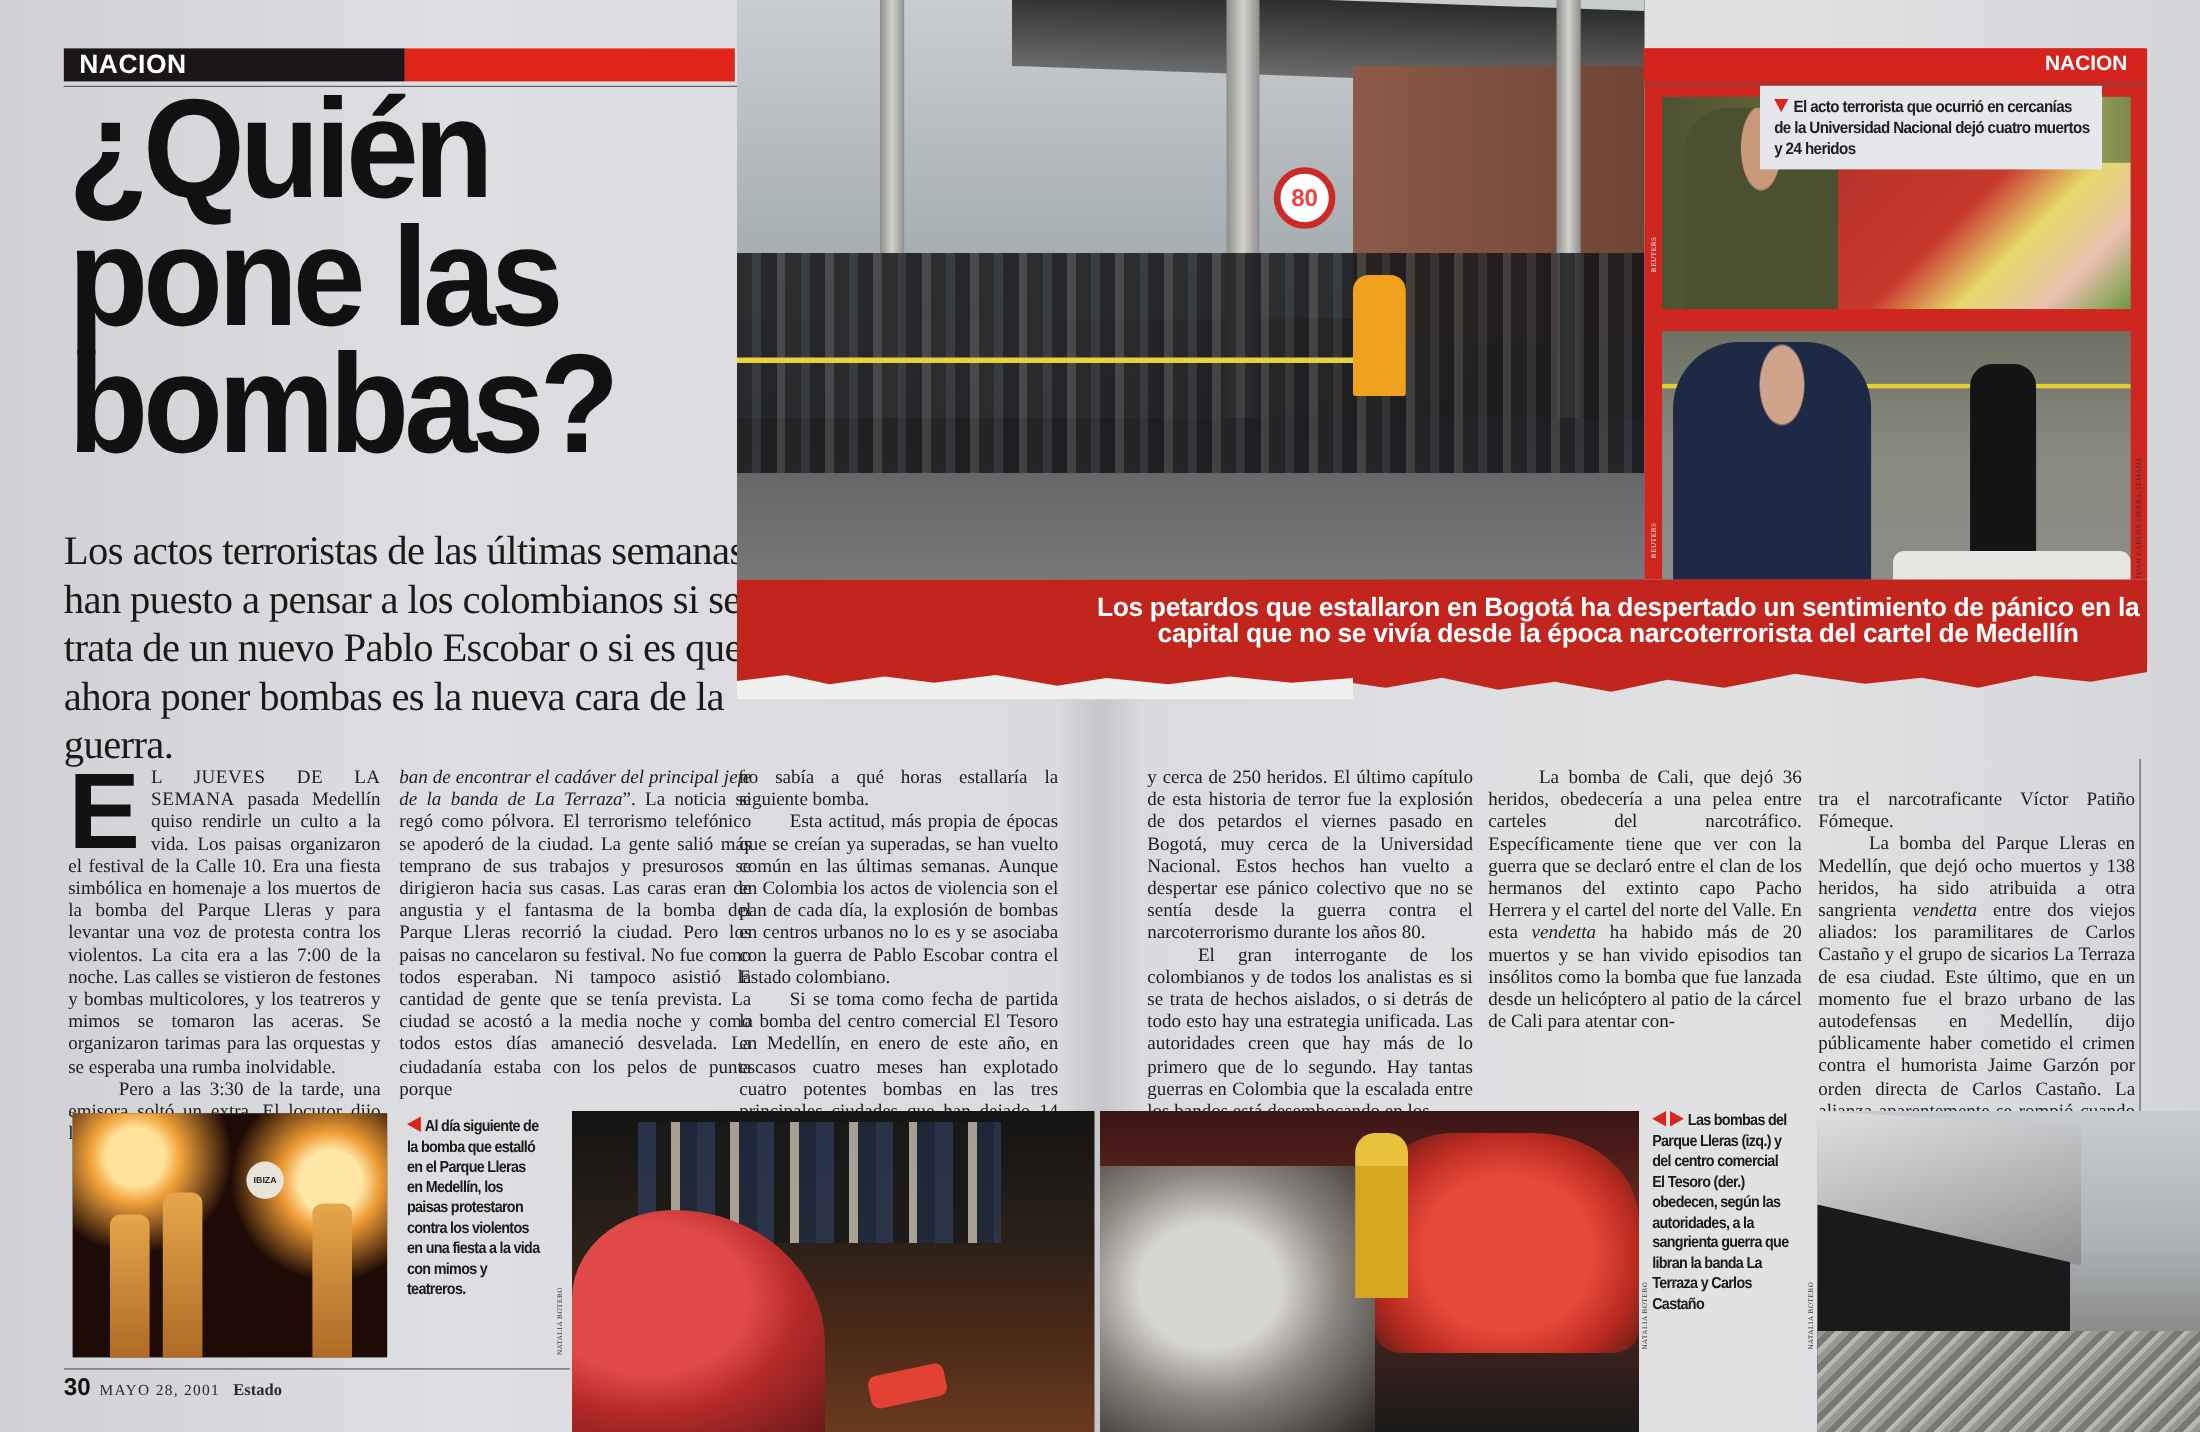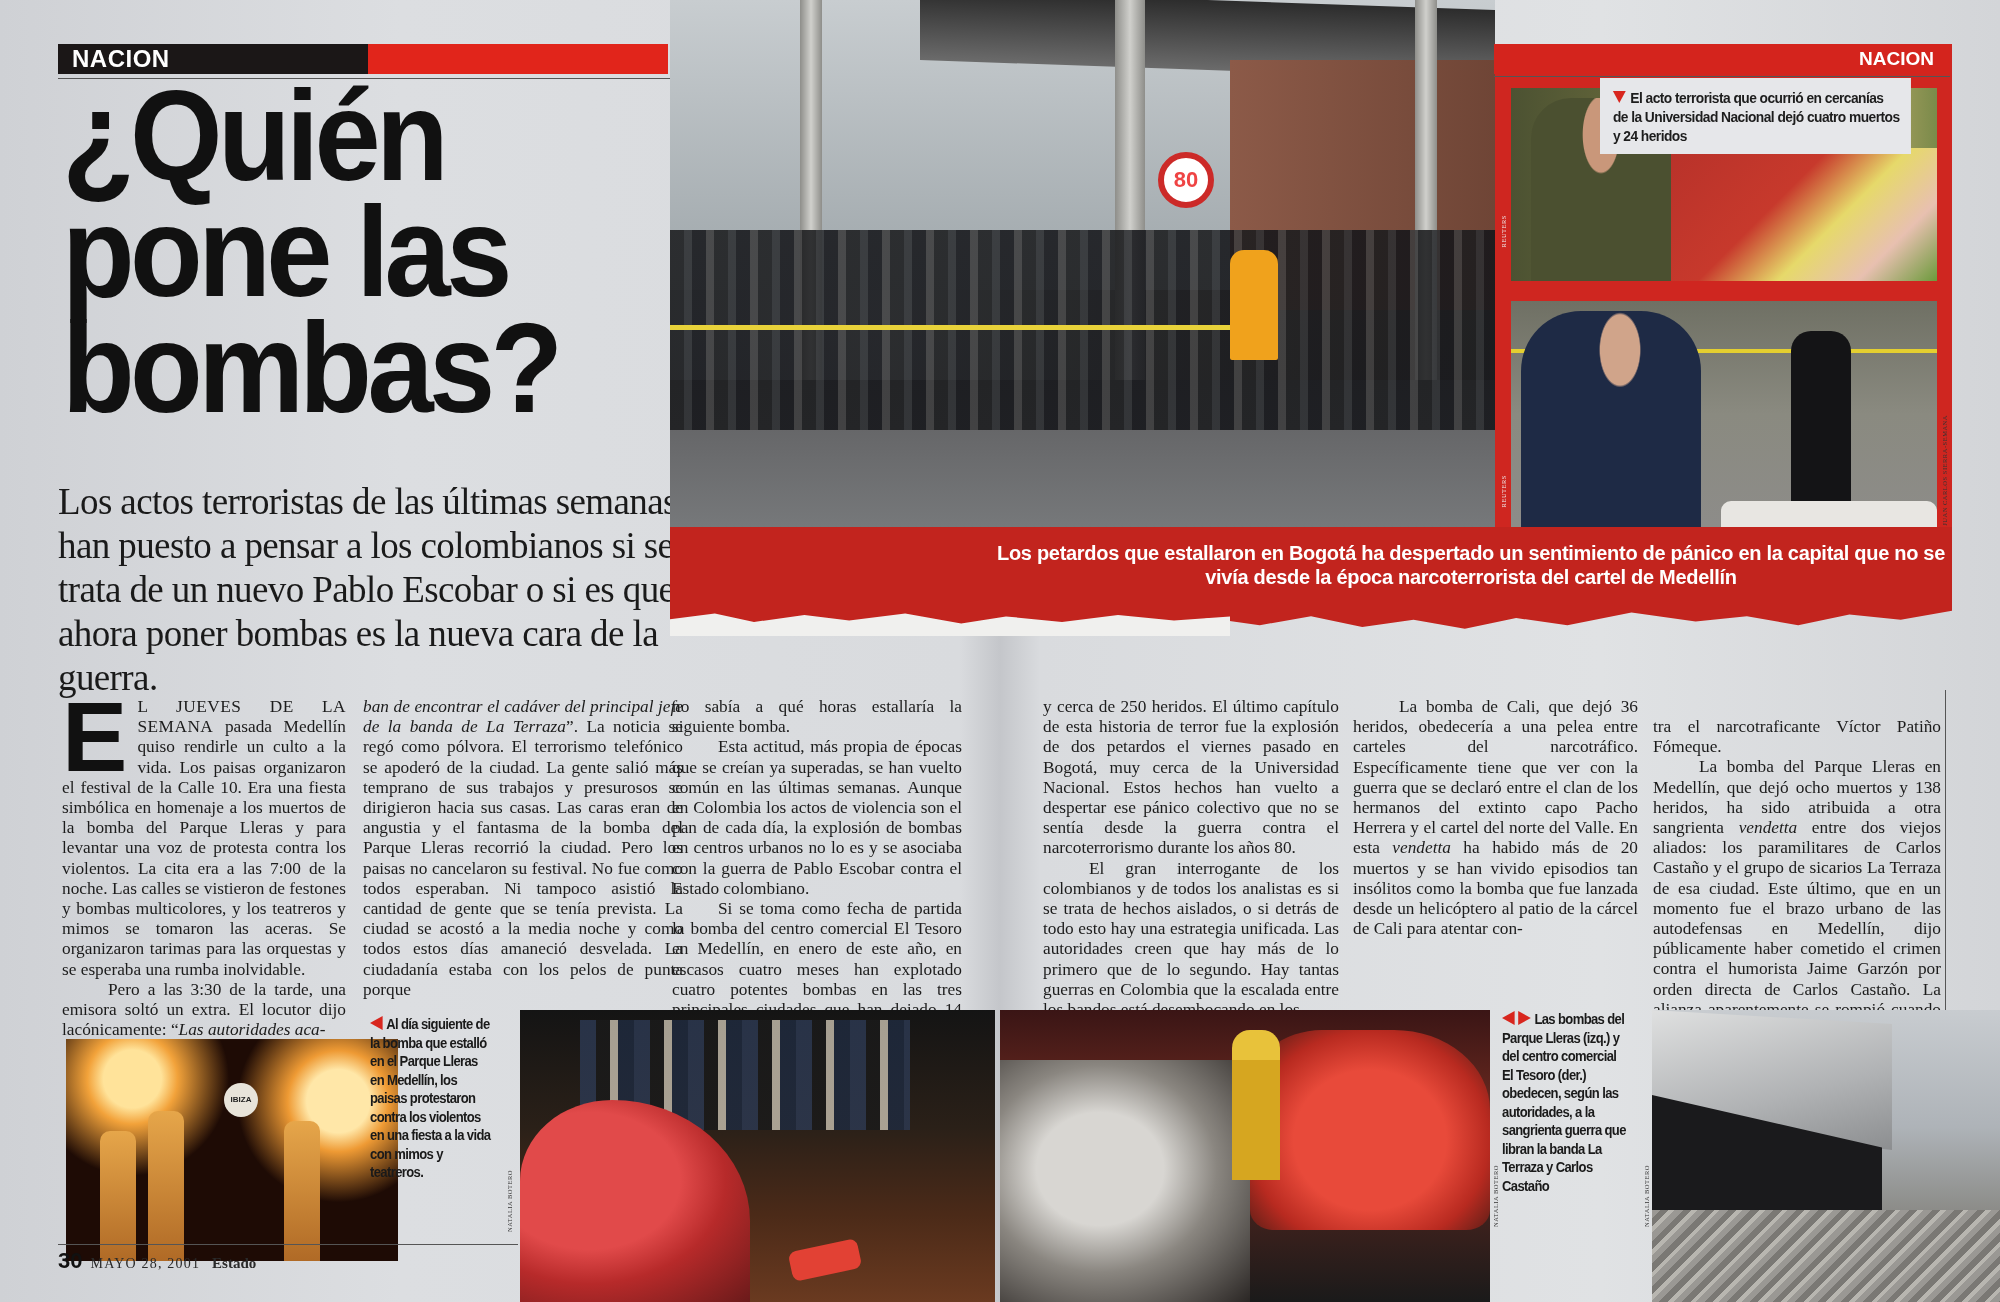--- a/index.html
+++ b/index.html
@@ -57,28 +57,28 @@
   .caption-tr { left: 1600px; top: 78px; width: 338px; height: 76px; background: #e6e7ea; padding: 10px 10px 0 14px; font-family: "Liberation Sans", sans-serif; font-weight: bold; font-size: 15px; line-height: 19px; letter-spacing: -0.6px; color: #1d1d1d; transform: scaleX(0.92); transform-origin: left top; }
   .photo-br { left: 1511px; top: 301px; width: 426px; height: 226px; background: linear-gradient(180deg,#6f7064 0%,#8a8a80 50%,#8d8c89 100%); }
   .photo-br .officer { position:absolute; left:10px; top:10px; width:180px; height:216px; background: radial-gradient(ellipse at 55% 18%, #d0a48a 0 14%, #1e2a45 15% 100%); border-radius: 60px 60px 0 0; }
   .photo-br .guard { position:absolute; left:280px; top:30px; width:60px; height:180px; background:#141416; border-radius: 20px 20px 0 0; }
   .photo-br .body-sheet { position:absolute; left:210px; top:200px; width:216px; height:26px; background:#e8e6e2; border-radius: 10px 10px 0 0; }
   .photo-br .tape { position:absolute; left:0; top:48px; width:426px; height:4px; background:#e4cf30; }
 
   .credit { font-family: "Liberation Serif", serif; font-size: 6.5px; letter-spacing: 0.5px; color: #eee; writing-mode: vertical-rl; transform: rotate(180deg); }
   .credit.dark { color: #333; }
 
-  .red-caption { left: 670px; top: 527px; width: 1282px; height: 78px; background: #c2241e; color: #fff; font-family: "Liberation Sans", sans-serif; font-weight: bold; font-size: 20px; line-height: 24px; text-align: center; padding: 14px 0 0 320px; letter-spacing: -0.3px; }
+  .red-caption { left: 670px; top: 527px; width: 1282px; height: 78px; background: #c2241e; color: #fff; font-family: "Liberation Sans", sans-serif; font-weight: bold; font-size: 24px; line-height: 24px; text-align: center; padding: 14px 0 0 320px; letter-spacing: -0.3px; }
   .tear { left: 670px; top: 600px; width: 1282px; height: 36px; background: #c2241e;
     clip-path: polygon(0 0,100% 0,100% 30%,96% 55%,92% 40%,88% 70%,84% 45%,80% 60%,75% 35%,70% 70%,66% 50%,62% 80%,58% 55%,54% 75%,50% 45%,46% 70%,42% 50%,38% 85%,34% 60%,30% 80%,26% 55%,22% 75%,18% 60%,14% 90%,10% 70%,6% 85%,3% 65%,0 80%); }
   .tear-white { left: 670px; top: 608px; width: 560px; height: 28px; background: #f0f0ee;
     clip-path: polygon(0 40%,8% 20%,15% 50%,24% 25%,32% 45%,42% 20%,52% 55%,60% 30%,70% 50%,80% 25%,90% 45%,100% 30%,100% 100%,0 100%); }
 
   
-  .photo-fire { left: 66px; top: 1039px; width: 332px; height: 222px; background: radial-gradient(circle at 20% 18%, #ffe39a 0 9%, #f2a23a 14%, rgba(40,10,0,0) 30%), radial-gradient(circle at 82% 28%, #ffe7a8 0 10%, #ee9a34 16%, rgba(40,10,0,0) 32%), #1e0b05; }
+  .photo-fire { left: 66px; top: 1012px; width: 286px; height: 222px; background: radial-gradient(circle at 20% 18%, #ffe39a 0 9%, #f2a23a 14%, rgba(40,10,0,0) 30%), radial-gradient(circle at 82% 28%, #ffe7a8 0 10%, #ee9a34 16%, rgba(40,10,0,0) 32%), #1e0b05; }
   .photo-fire .stilt { position:absolute; bottom:0; width:36px; height:130px; background: linear-gradient(180deg,#e6a64a,#b06a26); border-radius: 10px 10px 0 0; }
   .photo-fire .ibiza { position:absolute; left:158px; top:44px; width:34px; height:34px; border-radius:50%; background:#e8e4da; font-family:"Liberation Sans",sans-serif; font-weight:bold; font-size:8px; line-height:34px; text-align:center; color:#222; }
   .caption-bl { left: 370px; top: 1015px; width: 138px; font-family: "Liberation Sans", sans-serif; font-weight: bold; font-size: 14.5px; line-height: 18.5px; letter-spacing: -0.7px; color: #1a1a1a; transform: scaleX(0.9); transform-origin: left top; }
   .tri-l { display:inline-block; width:0; height:0; border-top:7px solid transparent; border-bottom:7px solid transparent; border-right:14px solid #d8261e; margin-right:4px; vertical-align:-1px; }
   .tri-r { display:inline-block; width:0; height:0; border-top:7px solid transparent; border-bottom:7px solid transparent; border-left:14px solid #d8261e; margin-right:4px; vertical-align:-1px; }
   .tri-d { display:inline-block; width:0; height:0; border-left:7px solid transparent; border-right:7px solid transparent; border-top:12px solid #d8261e; margin-right:5px; vertical-align:0; }
 
   .photo-wreck1 { left: 520px; top: 1010px; width: 475px; height: 292px; background: linear-gradient(180deg,#141414 0%,#2a2018 40%,#4b2a18 70%,#6a3a20 100%); }
   .photo-wreck1 .car { position:absolute; left:0; top:90px; width:230px; height:202px; background: radial-gradient(ellipse at 30% 40%, #e14a4a 0 40%, #b72a2a 60%, #6a1a1a 100%); border-radius: 40% 60% 0 0; }
   .photo-wreck1 .people { position:absolute; left:60px; top:10px; width:330px; height:110px; background: repeating-linear-gradient(90deg,#2c3850 0 16px,#1a1a1a 16px 30px,#c0b8a8 30px 38px,#1f2a3e 38px 54px); opacity:0.85; }

